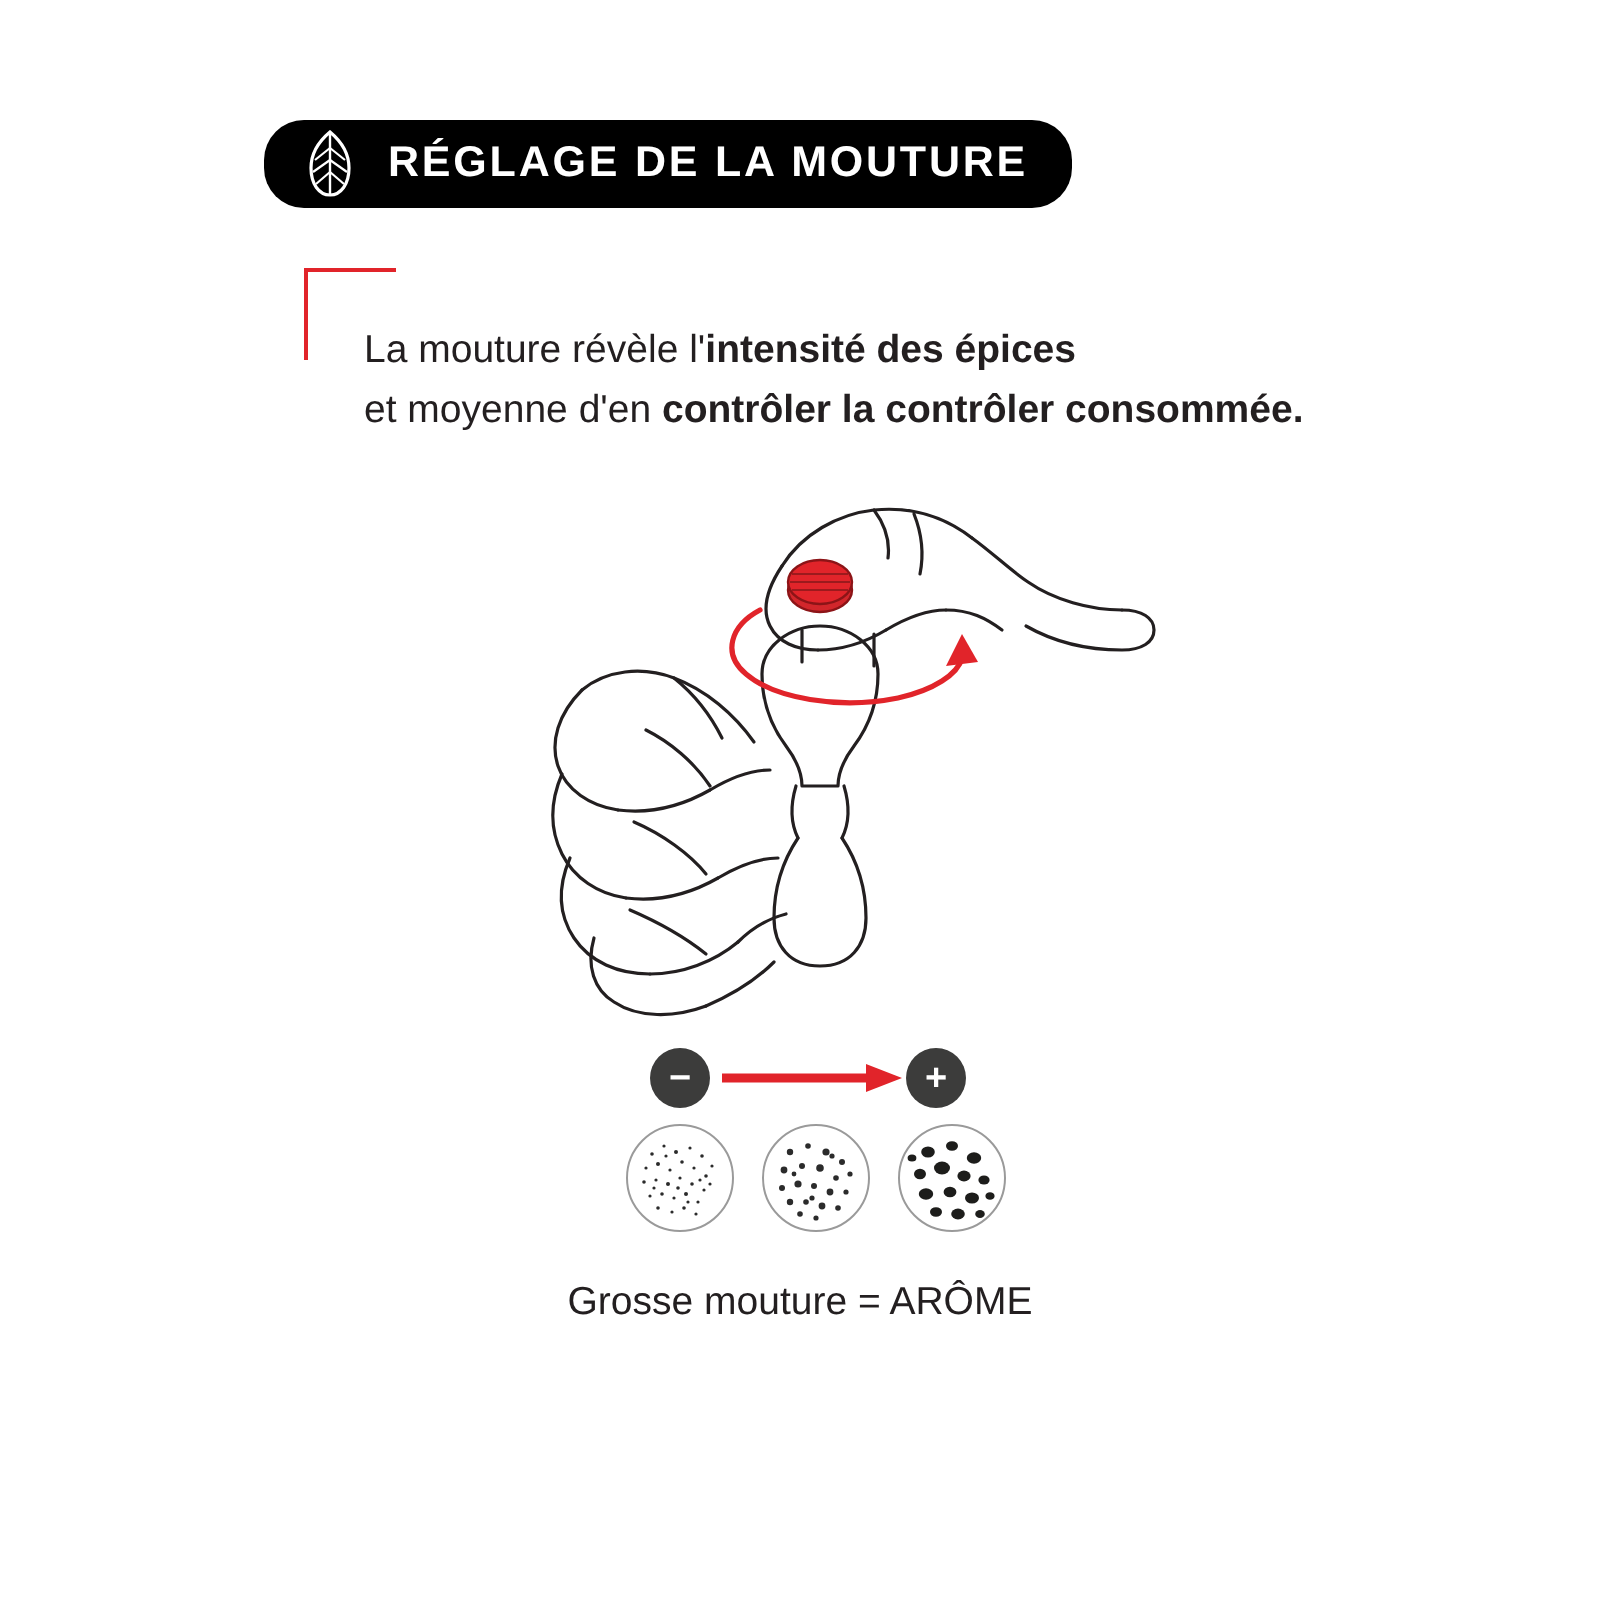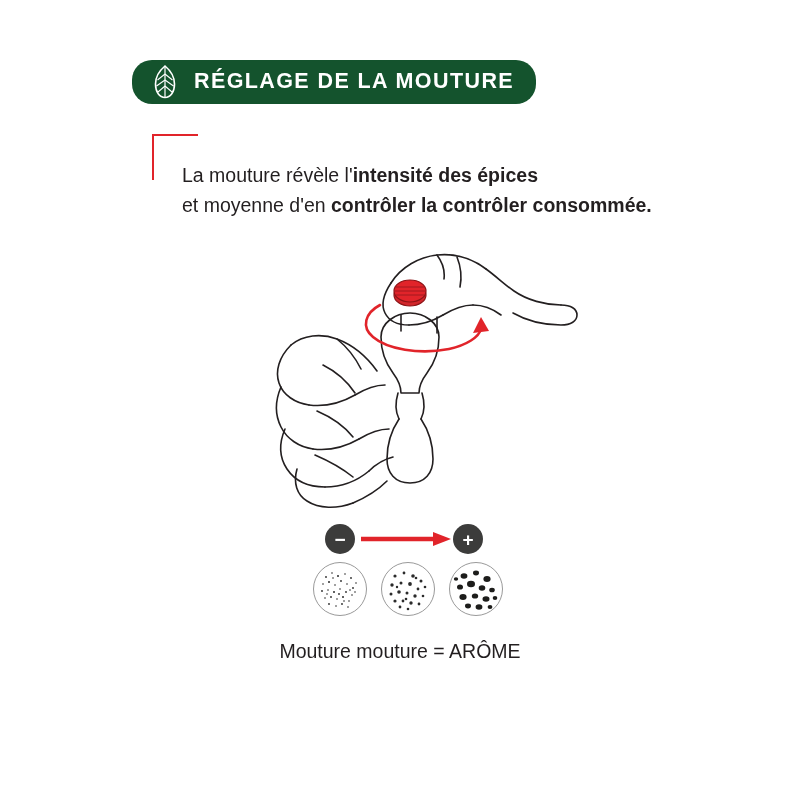--- a/index.html
+++ b/index.html
@@ -21,21 +21,21 @@
     inset: 0;
   }
 
   
   .banner {
     position: absolute;
     left: 132px;
     top: 60px;
     width: 404px;
     height: 44px;
-    background: #14532d;
+    background: #000000;
     display: flex;
     align-items: center;
     padding-left: 18px;
     box-sizing: border-box;
     border-radius: 20px;
   }
   .banner-icon {
     width: 30px;
     height: 34px;
     flex: 0 0 auto;
@@ -346,16 +346,16 @@
           <ellipse cx="29" cy="44" rx="3.4" ry="2.7"></ellipse>
           <ellipse cx="40" cy="44" rx="2.4" ry="2"></ellipse>
           <ellipse cx="6" cy="16" rx="2.2" ry="1.8"></ellipse>
           <ellipse cx="45" cy="35" rx="2.3" ry="1.9"></ellipse>
         </g>
       </svg>
     </div>
   </div>
 
   <div class="legend">
-    <div>Mouture mouture = ARÔME</div>
+    <div>Grosse mouture = ARÔME</div>
   </div>
 
 </div>
 
 </body></html>

